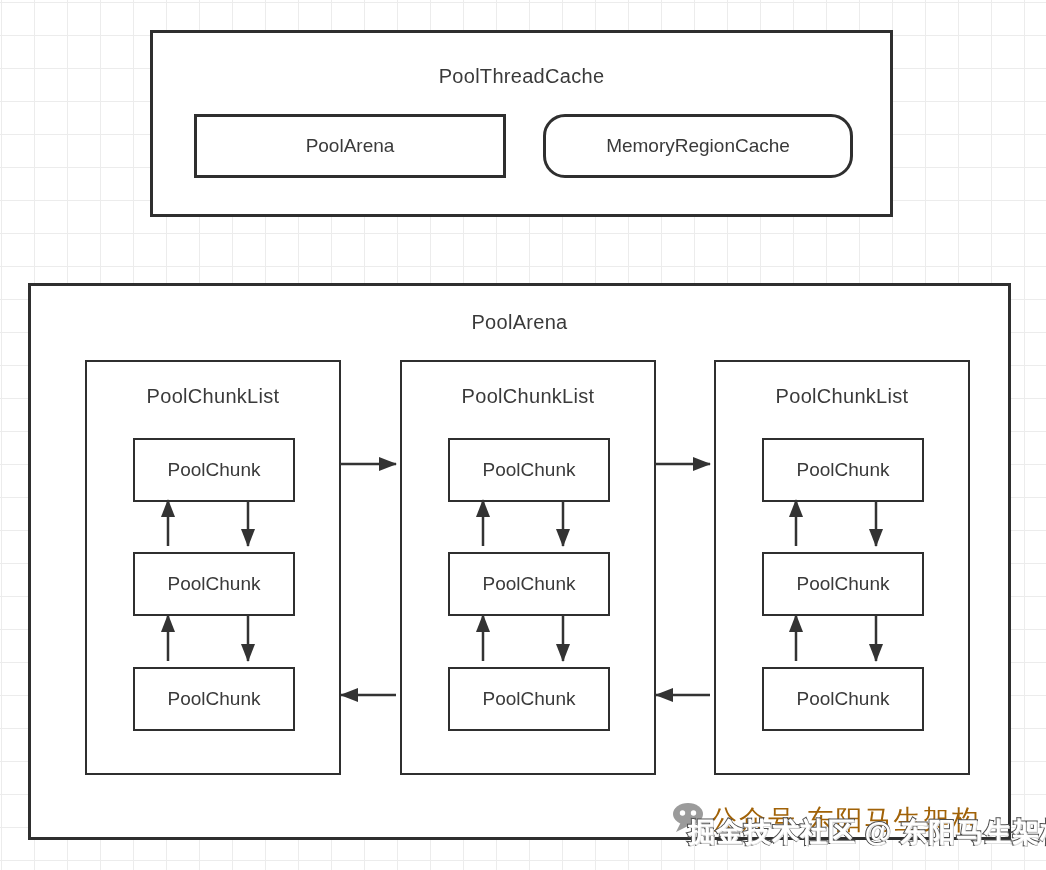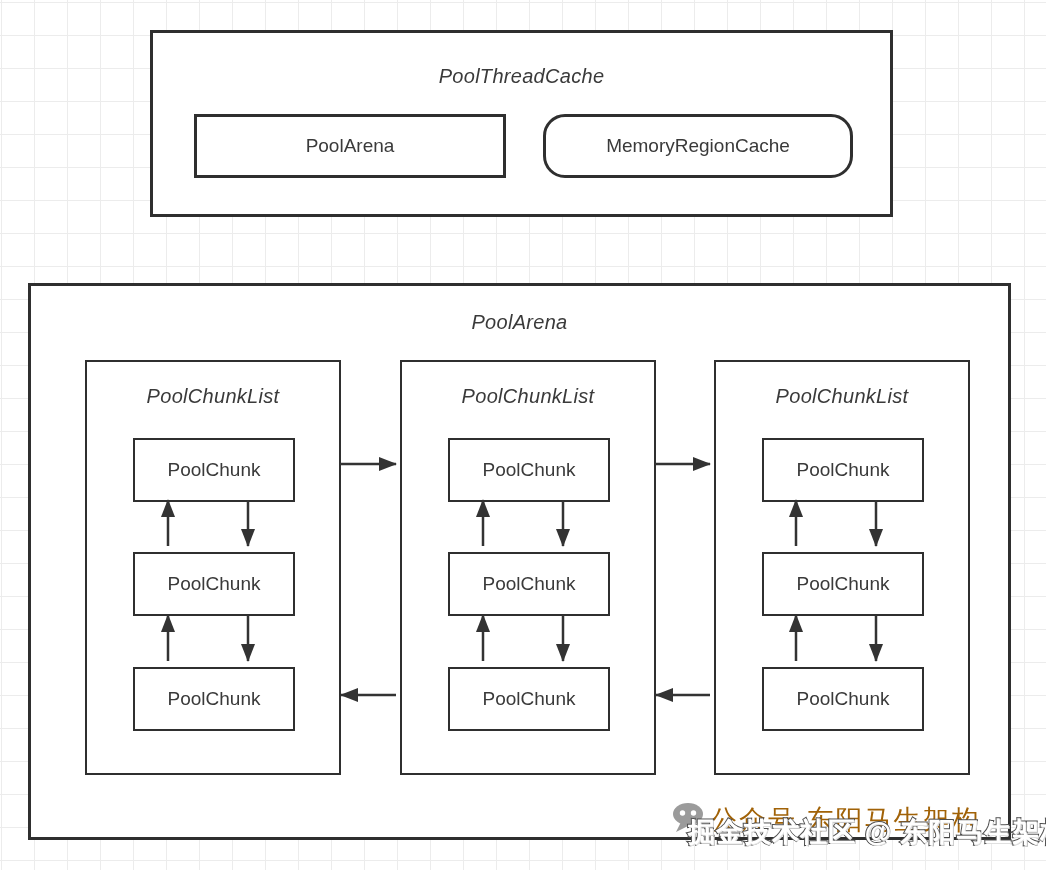--- a/index.html
+++ b/index.html
@@ -24,21 +24,20 @@
   }
   .box.thick { border-width: 3px; }
   .box-title {
     position: absolute;
     left: 0; right: 0;
     text-align: center;
     font-size: 20px;
     letter-spacing: 0.3px;
     color: #3a3a3a;
     white-space: nowrap;
-    font-style: italic;
   }
   .chunk {
     display: flex;
     align-items: center;
     justify-content: center;
     font-size: 19px;
     color: #3a3a3a;
   }
   #arrows {
     position: absolute;

